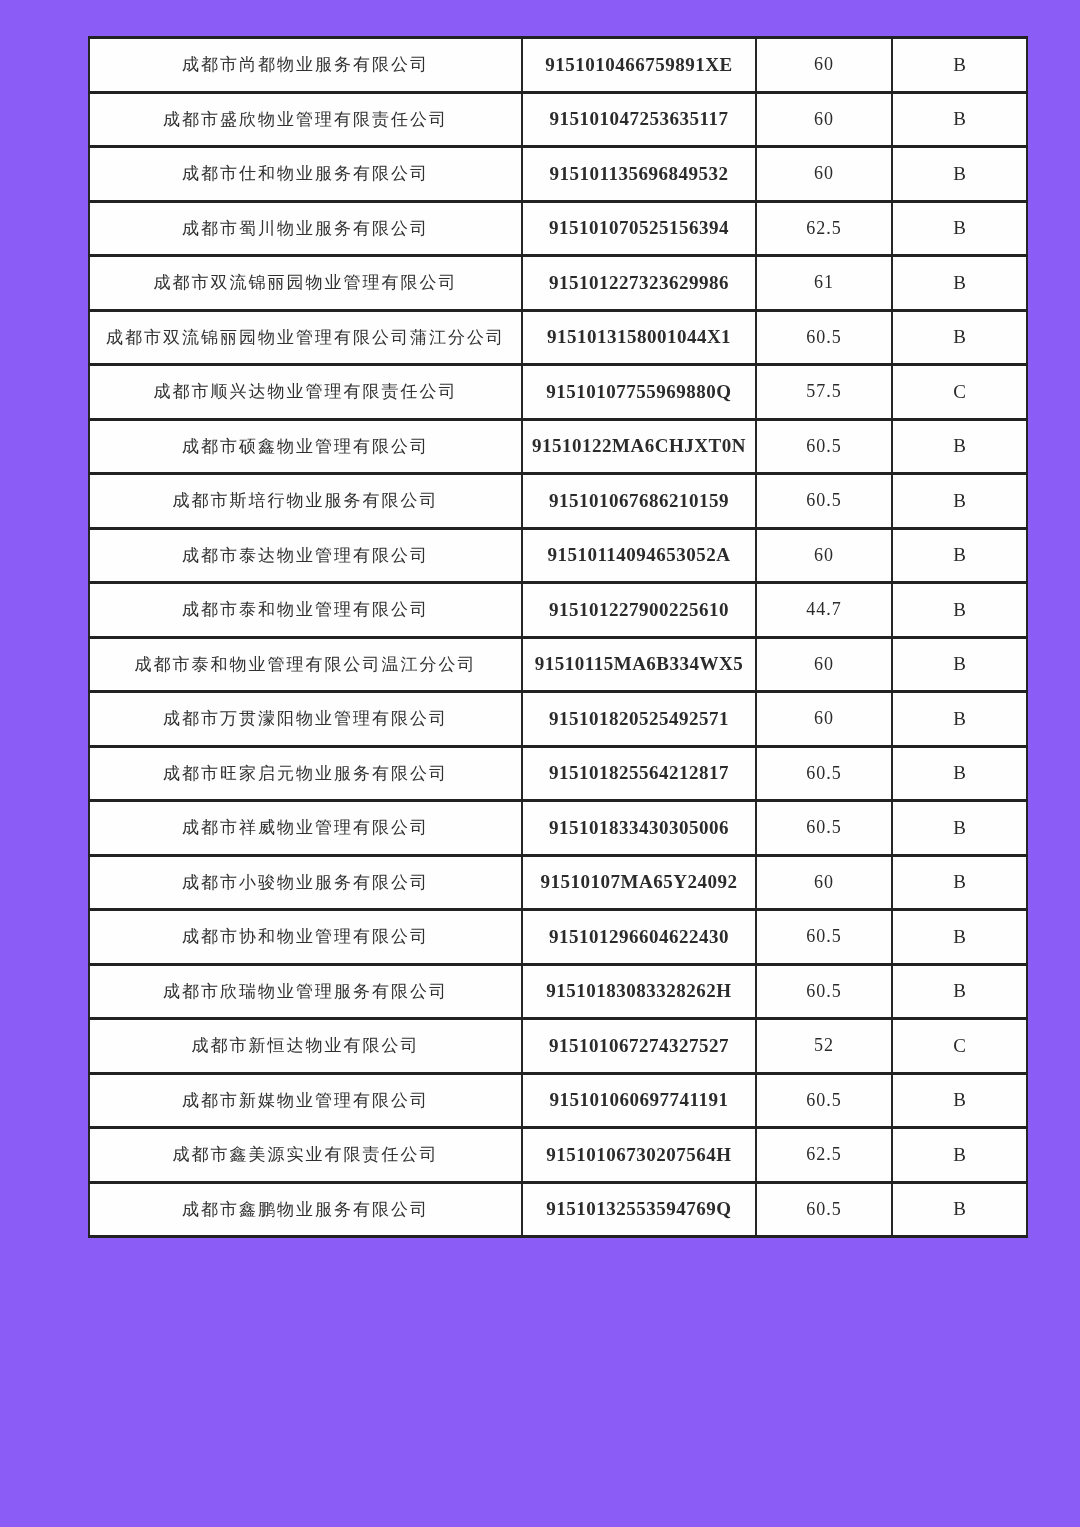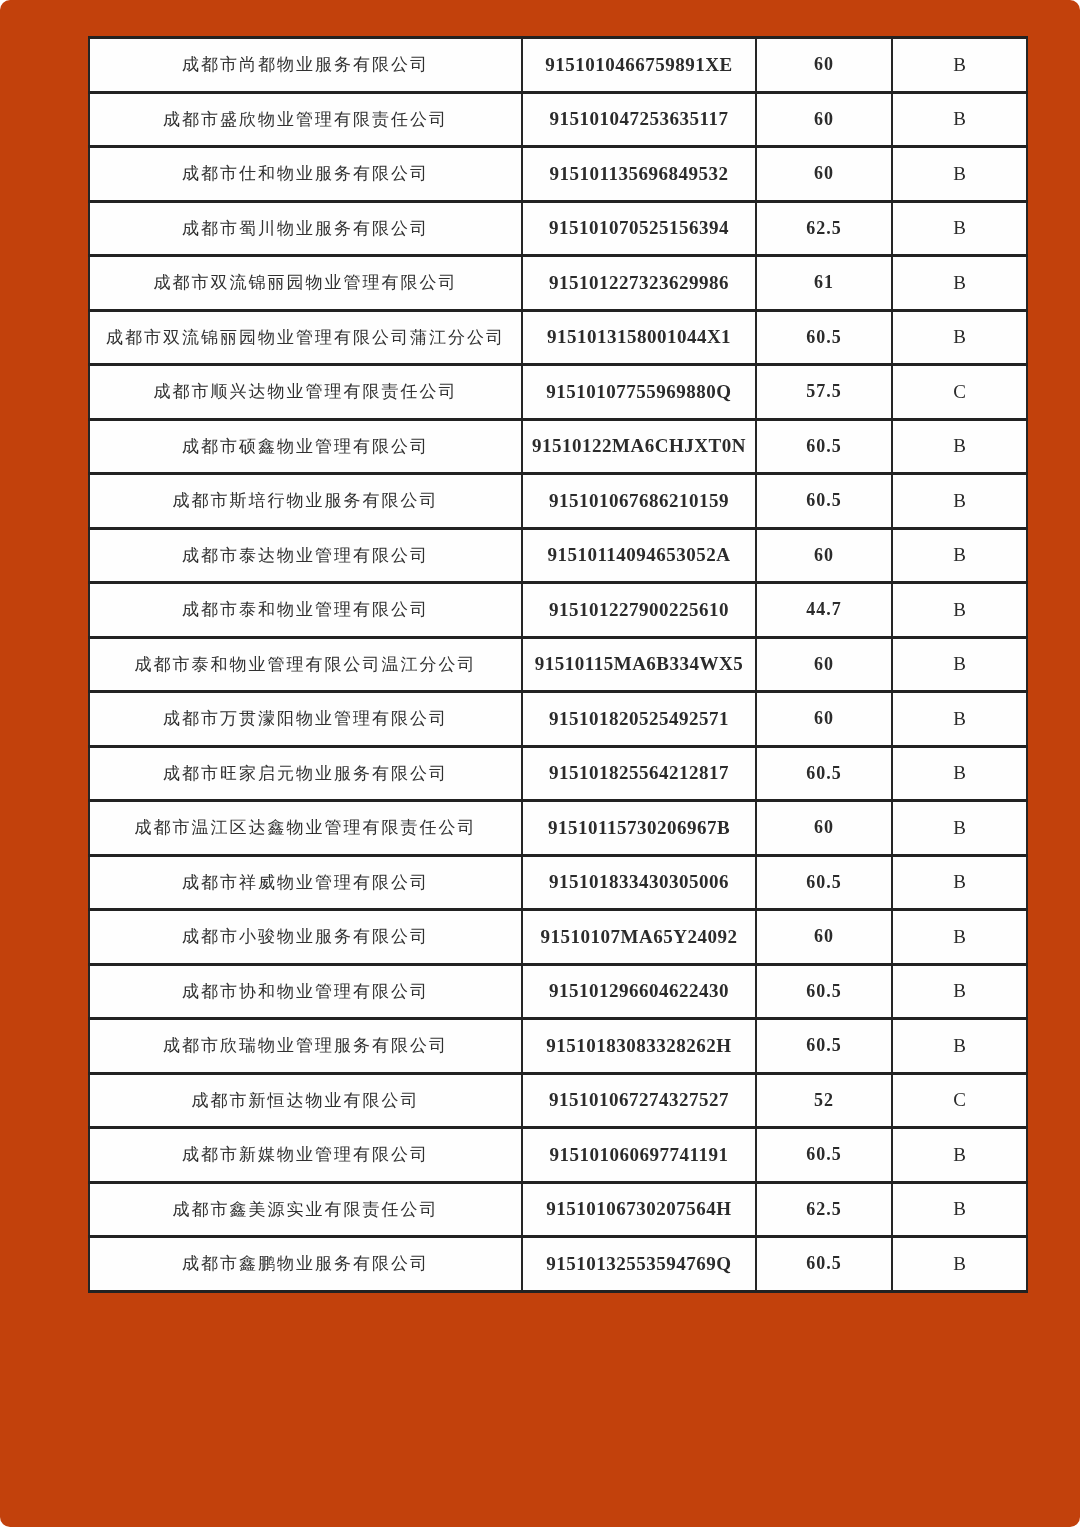--- a/index.html
+++ b/index.html
@@ -10,22 +10,21 @@
   body {
     width: 1080px;
     height: 1527px;
     position: relative;
     font-family: "Liberation Serif", "DejaVu Serif", serif;
     color: #2e2e2e;
   }
   .page {
     position: absolute;
     inset: 0;
-    background: #c2410c;
-    border-radius: 10px;
+    background: #8b5cf6;
   }
   table.rating-table {
     position: absolute;
     left: 88px;
     top: 36px;
     width: 938px;
     border-collapse: collapse;
     table-layout: fixed;
     background: #fefefe;
   }
@@ -49,21 +48,20 @@
   .cell-code {
     font-size: 19px;
     letter-spacing: 0.5px;
     color: #2b2b2b;
     font-weight: bold;
   }
   .cell-score {
     font-size: 18px;
     letter-spacing: 1px;
     color: #2b2b2b;
-    font-weight: bold;
   }
   .cell-grade {
     font-size: 19px;
     color: #2b2b2b;
   }
 </style>
 </head>
 <body>
 
 <div class="page">
@@ -153,26 +151,20 @@
           <td class="cell-score">60</td>
           <td class="cell-grade">B</td>
         </tr>
         <tr>
           <td class="cell-name">成都市旺家启元物业服务有限公司</td>
           <td class="cell-code">915101825564212817</td>
           <td class="cell-score">60.5</td>
           <td class="cell-grade">B</td>
         </tr>
         <tr>
-          <td class="cell-name">成都市温江区达鑫物业管理有限责任公司</td>
-          <td class="cell-code">91510115730206967B</td>
-          <td class="cell-score">60</td>
-          <td class="cell-grade">B</td>
-        </tr>
-        <tr>
           <td class="cell-name">成都市祥威物业管理有限公司</td>
           <td class="cell-code">915101833430305006</td>
           <td class="cell-score">60.5</td>
           <td class="cell-grade">B</td>
         </tr>
         <tr>
           <td class="cell-name">成都市小骏物业服务有限公司</td>
           <td class="cell-code">91510107MA65Y24092</td>
           <td class="cell-score">60</td>
           <td class="cell-grade">B</td>

